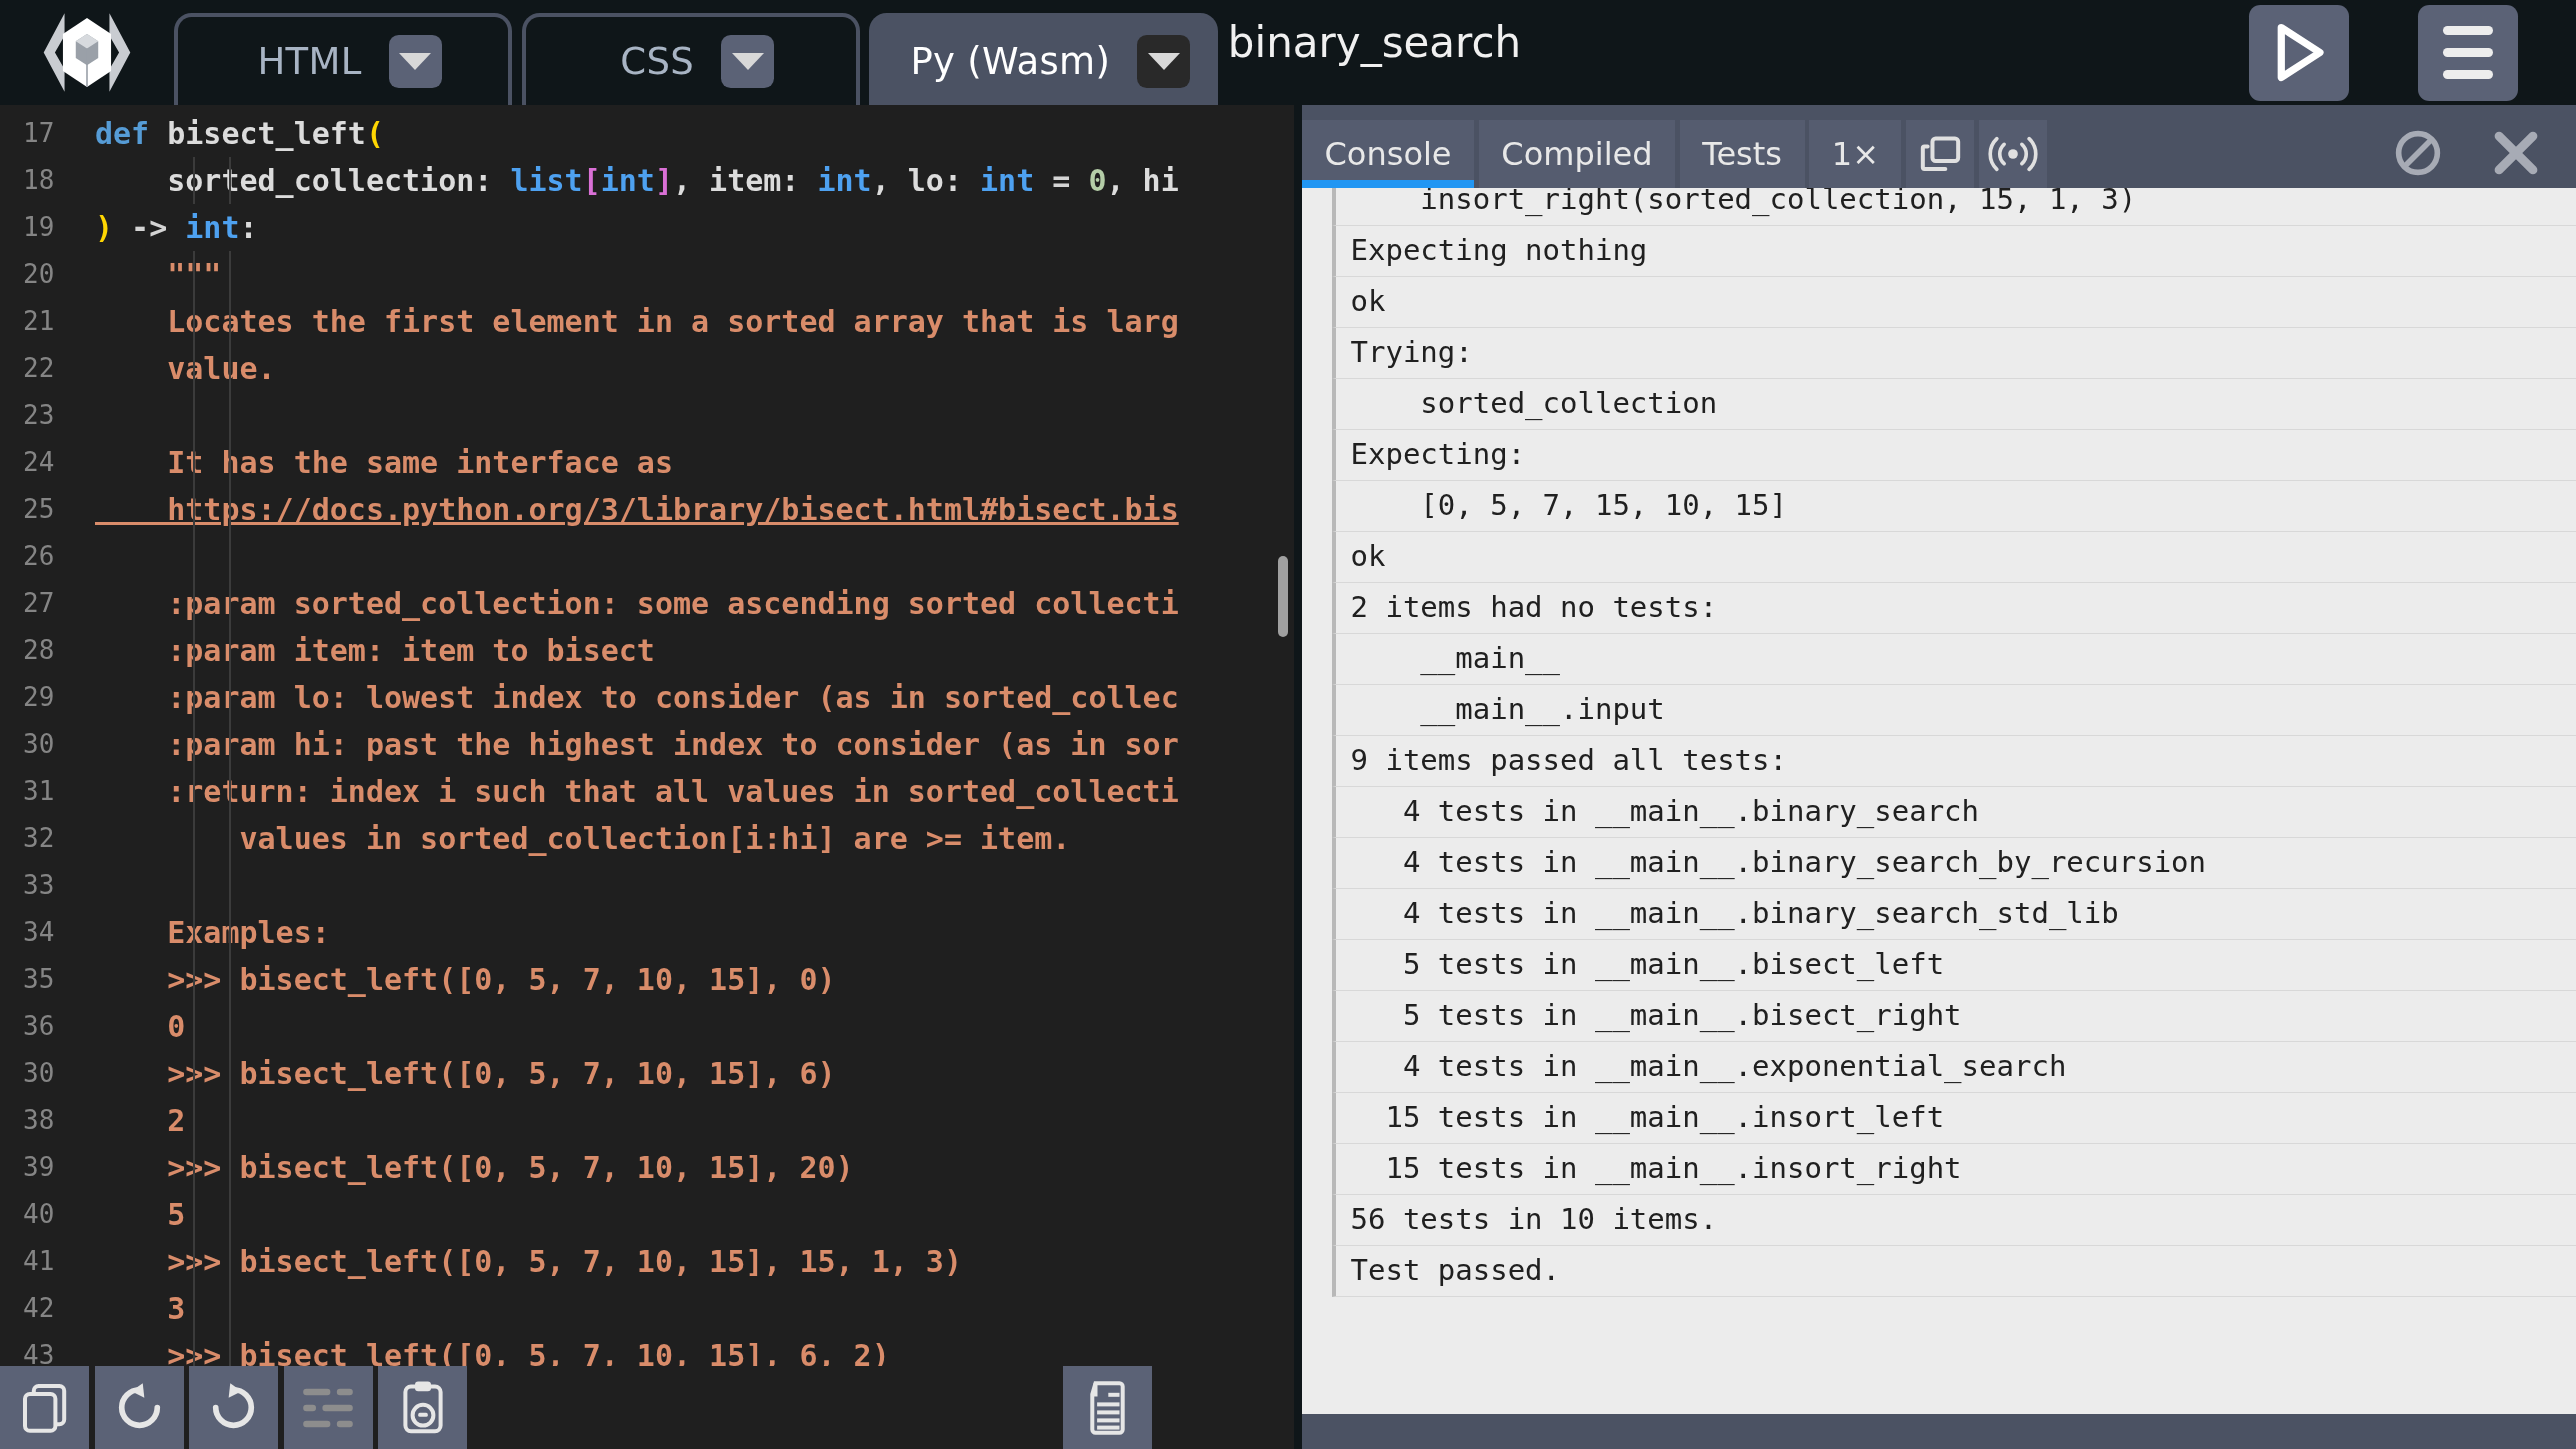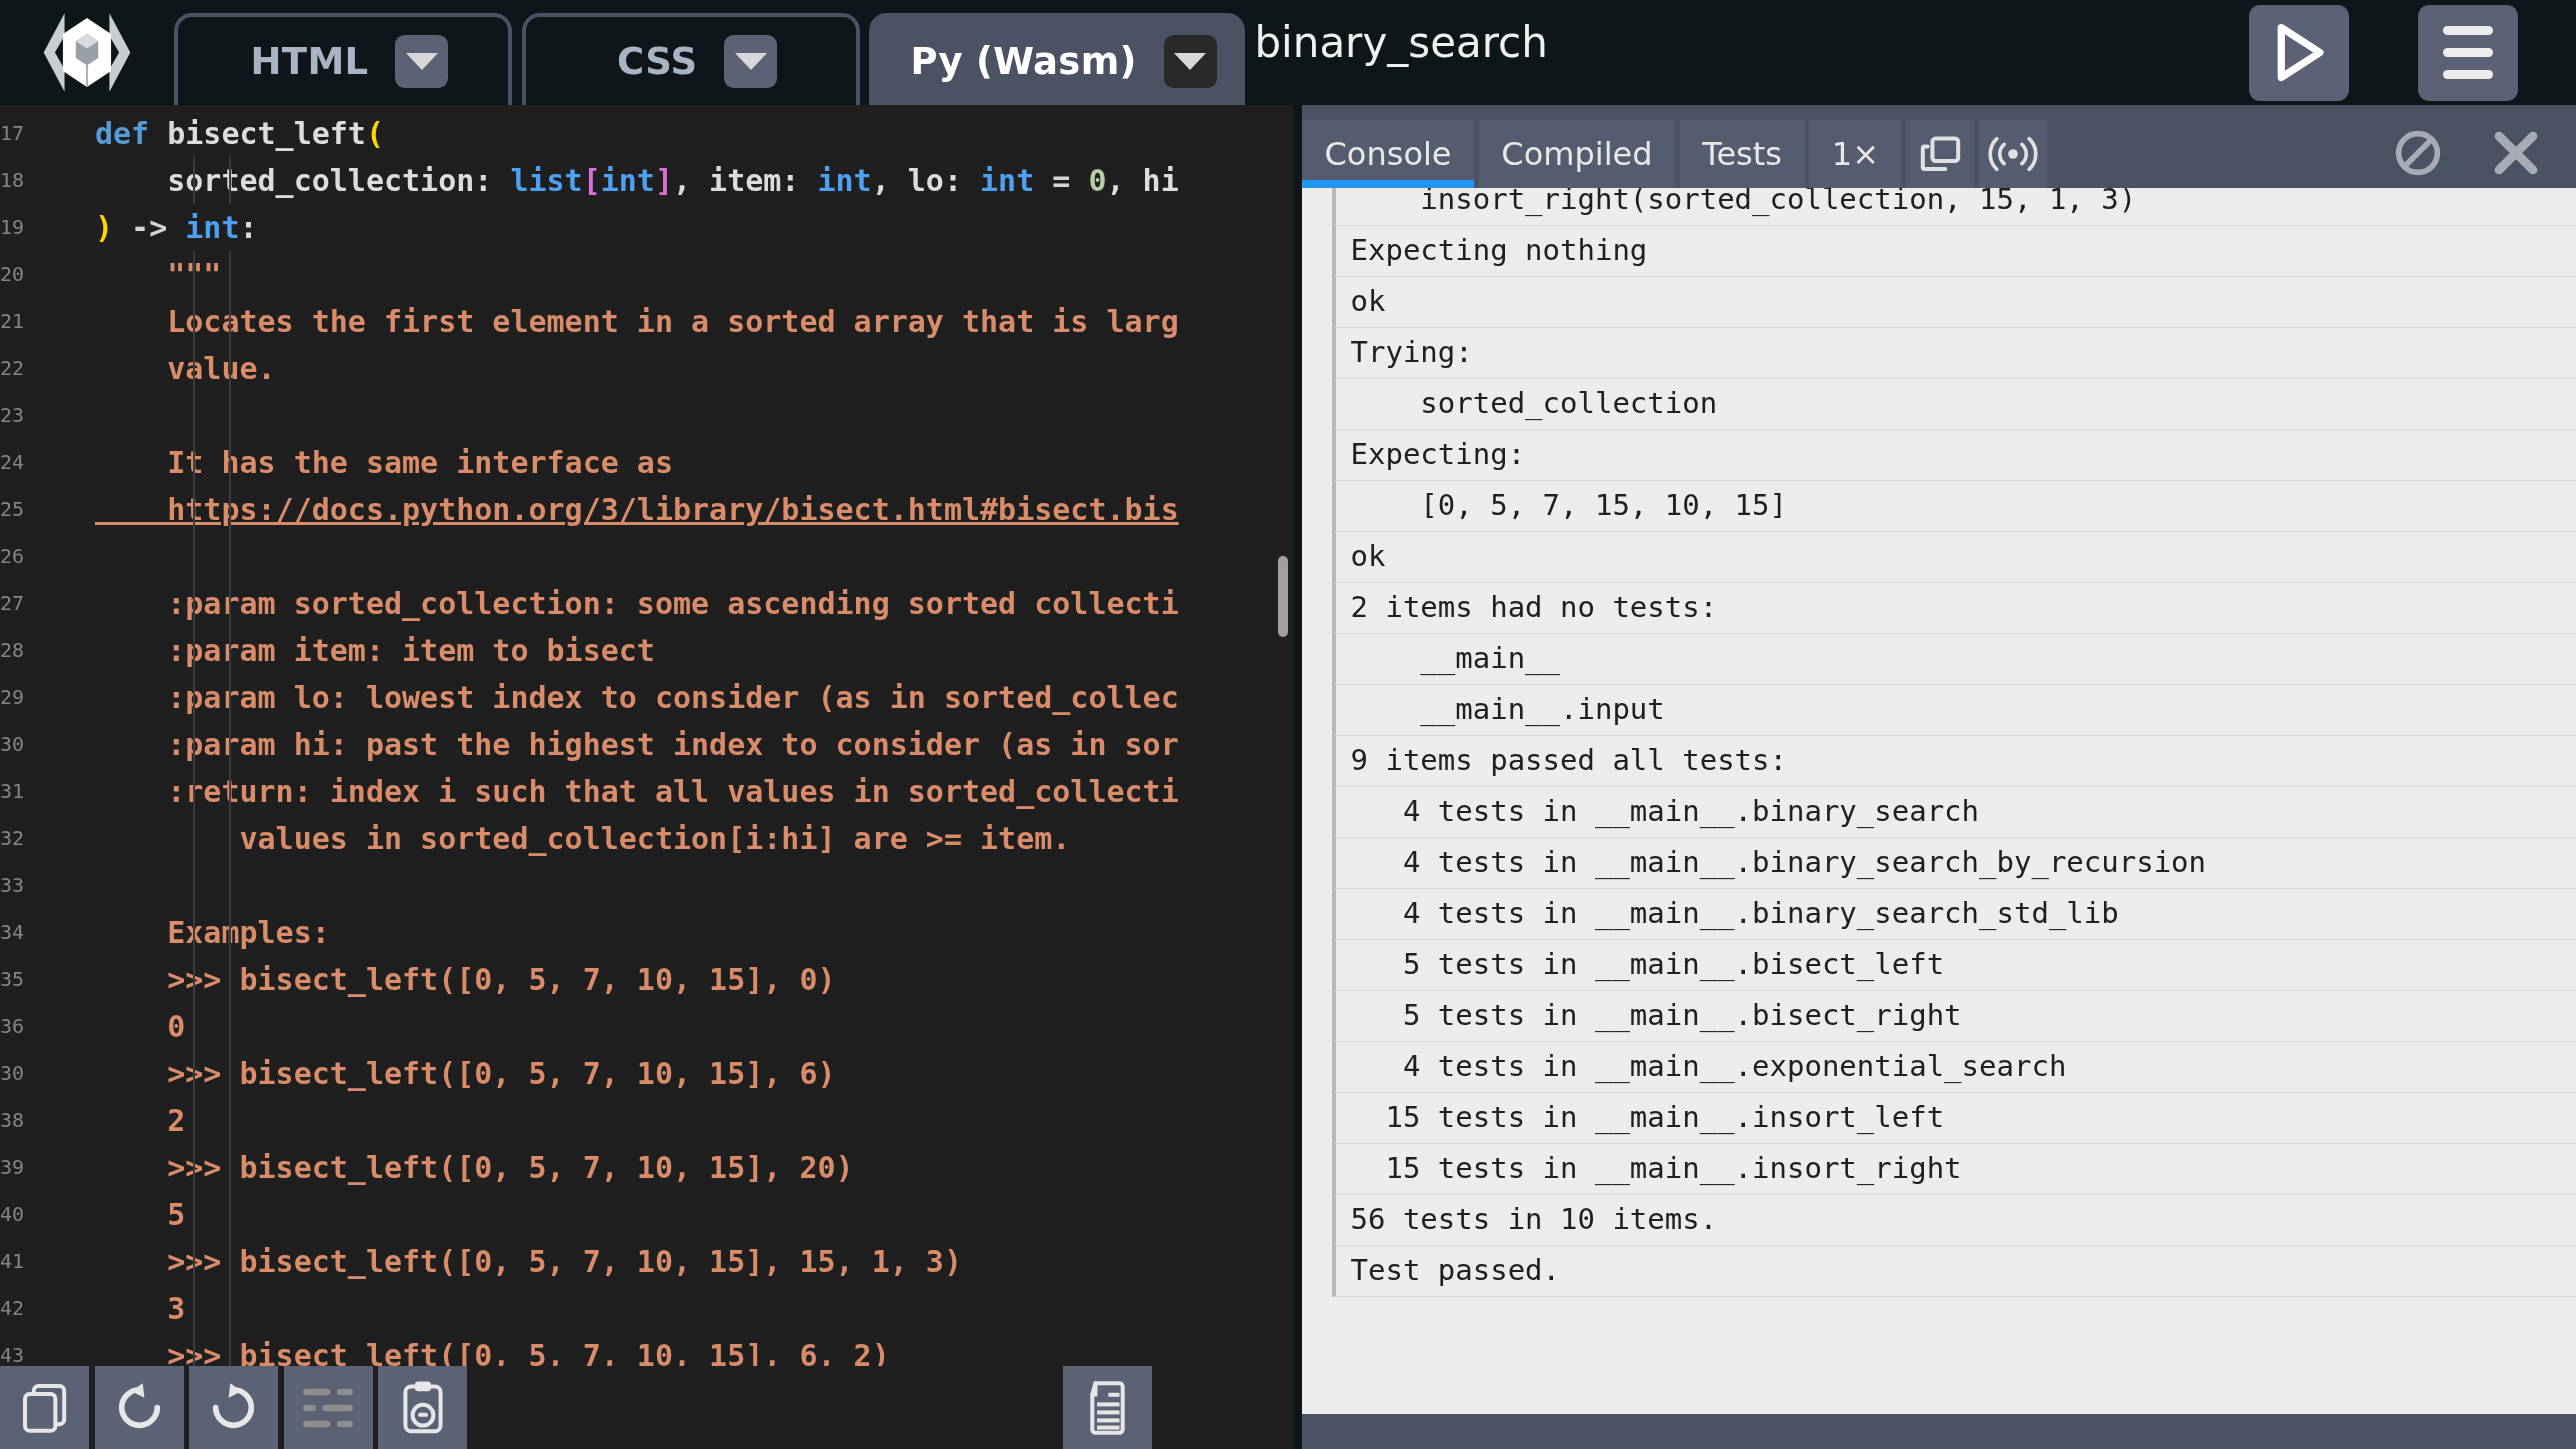--- a/index.html
+++ b/index.html
@@ -25,21 +25,20 @@
   .tab {
     height: 92px; min-width: 338px;
     margin-right: 9.7px;
     border: 4px solid #4b5263;
     border-bottom: none;
     border-radius: 17.7px 17.7px 0 0;
     background: #0f1619;
     display: flex; align-items: center; justify-content: center;
     gap: 27px; padding: 0 24px 0 37px;
     position: relative;
-    font-weight: bold;
   }
   .tab-label { font-size: 37px; color: #a8b4c4; letter-spacing: 0.3px; }
   .tab.active {
     background: #4b5263; border-color: #4b5263;
   }
   .tab.active .tab-label { color: #ffffff; }
   .tab-caret {
     width: 53px; height: 53px; border-radius: 9.7px;
     background: #5b6276;
     display: flex; align-items: center; justify-content: center;
@@ -74,22 +73,22 @@
     display: flex; flex-direction: column; min-height: 0;
   }
   .code-area {
     flex: 1; position: relative; overflow: hidden;
     font-family: "DejaVu Sans Mono", monospace;
     font-size: 30px; line-height: 47px;
   }
   .code-rows { position: absolute; top: 4.8px; left: 0; right: 0; }
   .crow { display: flex; height: 47px; align-items: center; white-space: pre; }
   .gutter {
-    width: 95px; min-width: 95px; text-align: left; padding-right: 17.7px;
-    color: #858585; font-size: 20px;
+    width: 95px; min-width: 95px; text-align: center; padding-right: 17.7px;
+    color: #858585; font-size: 26px;
   }
   .indent-guides { position: relative; }
   .ctext { padding-left: 0; font-weight: bold; }
   .guide {
     position: absolute; top: 0; width: 2.4px; height: 47px; background: #3b3b3b;
   }
   .g1 { left: 98px; }
   .g2 { left: 134px; }
 
   .k   { color: #569cd6; }      

